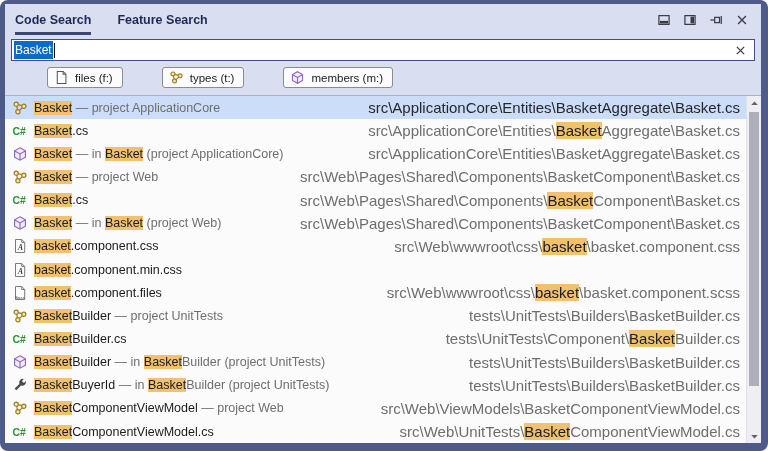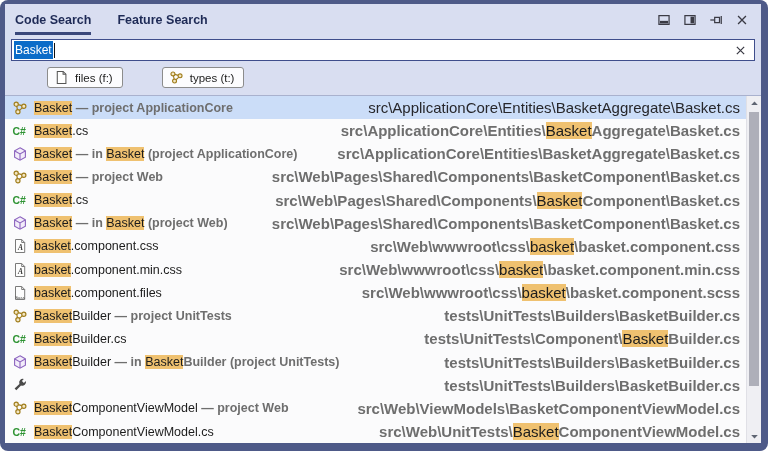--- a/index.html
+++ b/index.html
@@ -41,21 +41,21 @@
   
   .results { flex:1; background:#FBFBFC; border-top:1px solid #A9B1CE; display:flex; min-height:0; }
   .rows { flex:1; display:flex; flex-direction:column; min-width:0; }
   .row { flex:1 1 0; display:flex; align-items:center; padding-left:7px; min-width:0; }
   .row.selected { background:#CBDDF8; }
   .ric { width:16px; height:16px; margin-right:6px; flex:none; display:flex; align-items:center; justify-content:center; }
   .ric svg { width:16px; height:16px; }
   .rname { font-size:12.5px; color:#1C1C1C; white-space:nowrap; }
   .rpath { margin-left:auto; padding-left:12px; padding-right:6px; font-size:15px; color:#5F5F5F; white-space:nowrap; }
   .seg-hl { background:#EFC170; color:#1C1C1C; }
-  .seg-gray { color:#6E6E6E;font-weight:bold; }
+  .seg-gray { color:#6E6E6E; }
   .row.selected .rpath, .row.selected .rpath .seg-gray { color:#27272B; }
 
   
   .scrollbar { width:15px; flex:none; background:#EFEFF3; border-left:1px solid #E0E0E6;
                display:flex; flex-direction:column; }
   .sb-btn { height:14px; display:flex; align-items:center; justify-content:center; flex:none; }
   .sb-btn svg { width:9px; height:9px; }
   .sb-track { flex:1; position:relative; }
   .sb-thumb { position:absolute; top:2px; left:2px; right:2px; height:86%; background:#AEAFB9; }
 </style>
@@ -130,20 +130,29 @@
               <g stroke="#A07D1C" stroke-width="1.2" fill="none">
                 <path d="M6.2 4.7l3.7 1M4.7 6.2l.8 3.6M10.3 7.9l-2.9 2.5"></path>
                 <circle cx="4.2" cy="4.2" r="2.1" fill="#F3E7C3"></circle>
                 <circle cx="11.8" cy="6.2" r="2.1" fill="#F3E7C3"></circle>
                 <circle cx="5.9" cy="11.8" r="2.1" fill="#F3E7C3"></circle>
               </g>
             </svg>
           </span>
         <span>types (t:)</span>
       </div>
+      <div class="chip">
+        <span class="cicon">
+            <svg viewBox="0 0 16 16">
+              <path d="M8 1.8l5.4 3v6.4L8 14.2l-5.4-3V4.8z" fill="#F3EDFA" stroke="#8B63BE" stroke-width="1.1"></path>
+              <path d="M2.8 5l5.2 2.9L13.2 5M8 7.9v6.2" fill="none" stroke="#8B63BE" stroke-width="1.1"></path>
+            </svg>
+          </span>
+        <span>members (m:)</span>
+      </div>
     </div>
 
     <div class="results">
       <div class="rows">
           <div class="row selected">
             <span class="ric">
               <svg viewBox="0 0 16 16">
                 <g stroke="#A07D1C" stroke-width="1.2" fill="none">
                   <path d="M6.2 4.7l3.7 1M4.7 6.2l.8 3.6M10.3 7.9l-2.9 2.5"></path>
                   <circle cx="4.2" cy="4.2" r="2.1" fill="#F3E7C3"></circle>
@@ -220,21 +229,20 @@
           </div>
           <div class="row">
             <span class="ric">
               <svg viewBox="0 0 16 16">
                 <path d="M3.5 1.5h6.2l3 3v10H3.5z" fill="#FDFDFD" stroke="#7A7A7A"></path>
                 <path d="M9.7 1.5v3h3" fill="none" stroke="#7A7A7A"></path>
                 <text x="6" y="11.5" font-family="Liberation Serif,serif" font-size="7.5" font-style="italic" font-weight="bold" fill="#3B3B3B">A</text>
               </svg>
             </span>
             <span class="rname"><span class="seg-hl">basket</span><span>.component.min.css</span></span>
-            <span class="rpath"><span class="seg-gray">src\Web\wwwroot\css\</span><span class="seg-hl">basket</span><span class="seg-gray">\basket.component.min.css</span></span>
           </div>
           <div class="row">
             <span class="ric">
               <svg viewBox="0 0 16 16">
                 <path d="M3.5 1.5h6.2l3 3v10H3.5z" fill="#FDFDFD" stroke="#7A7A7A"></path>
                 <path d="M9.7 1.5v3h3" fill="none" stroke="#7A7A7A"></path>
                 <text x="3.2" y="14" font-family="Liberation Sans,sans-serif" font-size="4.4" fill="#3B3B3B">Sass</text>
               </svg>
             </span>
             <span class="rname"><span class="seg-hl">basket</span><span>.component.files</span></span>
@@ -272,20 +280,21 @@
             </span>
             <span class="rname"><span class="seg-hl">Basket</span><span>Builder</span><span class="seg-gray"> — in </span><span class="seg-hl">Basket</span><span class="seg-gray">Builder (project UnitTests)</span></span>
             <span class="rpath"><span class="seg-gray">tests\UnitTests\Builders\BasketBuilder.cs</span></span>
           </div>
           <div class="row">
             <span class="ric">
               <svg viewBox="0 0 16 16">
                 <path d="M13.9 4.1a3.7 3.7 0 0 1-4.9 4.4l-4.7 4.8-1.7-1.7 4.8-4.7A3.7 3.7 0 0 1 11.8 2l-1.9 1.9 2 2z" fill="#4A4A4A"></path>
               </svg>
             </span>
+            <span class="rname"><span class="seg-hl">Basket</span><span>BuyerId</span><span class="seg-gray"> — in </span><span class="seg-hl">Basket</span><span class="seg-gray">Builder (project UnitTests)</span></span>
             <span class="rpath"><span class="seg-gray">tests\UnitTests\Builders\BasketBuilder.cs</span></span>
           </div>
           <div class="row">
             <span class="ric">
               <svg viewBox="0 0 16 16">
                 <g stroke="#A07D1C" stroke-width="1.2" fill="none">
                   <path d="M6.2 4.7l3.7 1M4.7 6.2l.8 3.6M10.3 7.9l-2.9 2.5"></path>
                   <circle cx="4.2" cy="4.2" r="2.1" fill="#F3E7C3"></circle>
                   <circle cx="11.8" cy="6.2" r="2.1" fill="#F3E7C3"></circle>
                   <circle cx="5.9" cy="11.8" r="2.1" fill="#F3E7C3"></circle>

